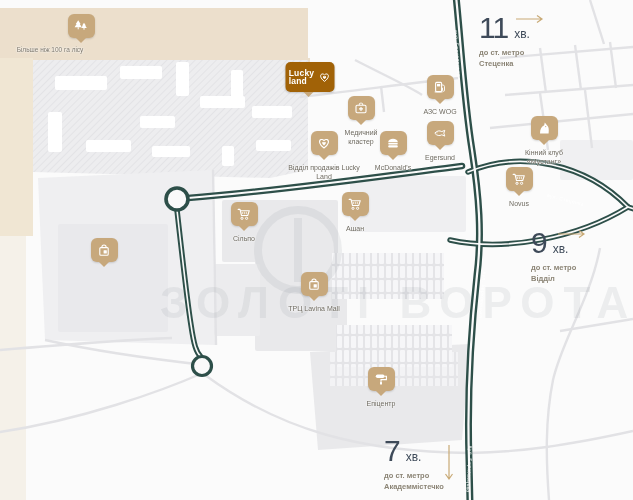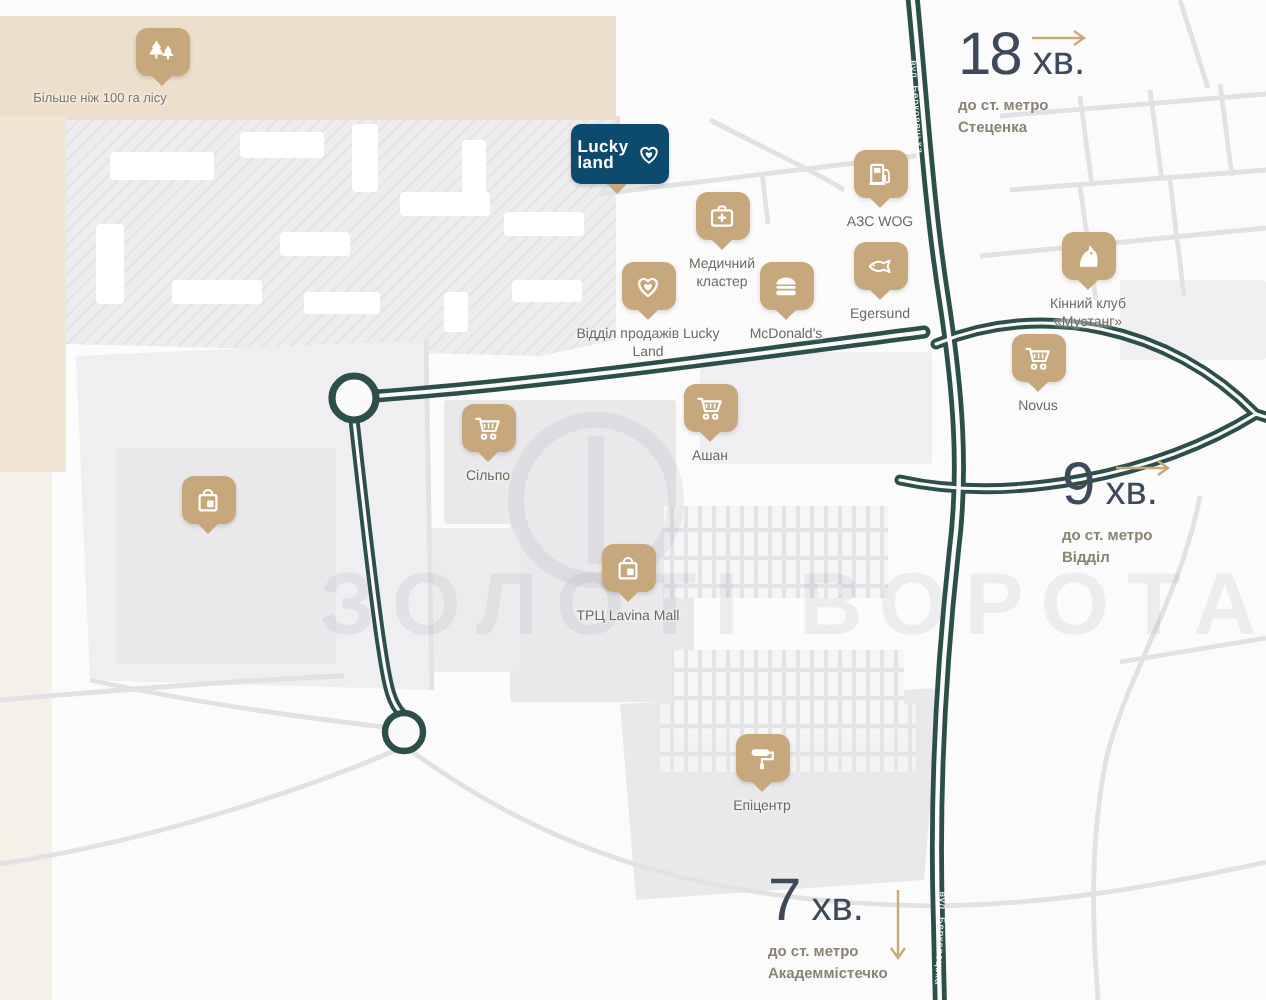--- a/index.html
+++ b/index.html
@@ -12,30 +12,30 @@
          display:flex;align-items:center;justify-content:center;box-shadow:0 1px 2px rgba(0,0,0,.15);}
   .badge::after{content:"";position:absolute;left:50%;bottom:-5px;transform:translateX(-50%);
          border:5px solid transparent;border-top-color:#c7a87c;border-bottom:none;}
   .glyph{width:16px;height:16px;display:block;}
   .mlabel{margin-top:8px;font-size:7px;line-height:1.3;color:#6e6a60;text-align:center;width:78px;
          text-shadow:0 0 2px #fff,0 0 2px #fff;}
   .m-narrow .mlabel{width:54px;}
   .m-med .mlabel{width:48px;}
   .m-forest .mlabel{width:96px;margin-left:-62px;white-space:nowrap;font-size:6.5px;color:#7c766a;}
   
-  .lucky-badge{position:relative;width:49px;height:30px;border-radius:5px;background:#0c4a6e;
+  .lucky-badge{position:relative;width:49px;height:30px;border-radius:5px;background:#a16207;
          display:flex;align-items:center;justify-content:center;gap:3px;box-shadow:0 1px 2px rgba(0,0,0,.18);}
   .lucky-badge::after{content:"";position:absolute;left:46%;bottom:-5px;transform:translateX(-50%);
          border:5px solid transparent;border-top-color:#c7a87c;border-bottom:none;}
   .lucky-text{color:#fff;font-weight:bold;font-size:8.5px;line-height:.95;letter-spacing:.2px;}
   
   .tt{position:absolute;color:#3e4a59;}
   .tt-row{display:flex;align-items:baseline;}
   .tt-num{font-size:30px;line-height:1;font-weight:400;letter-spacing:-1px;}
-  .tt-unit{font-size:20px;margin-left:6px;}
+  .tt-unit{font-size:12px;margin-left:6px;}
   .tt-sub{margin-top:5px;font-size:7.5px;line-height:1.4;color:#8b8475;font-weight:bold;}
   .tt-arrow{position:absolute;}
   
   .roadlabel{position:absolute;font-size:5px;color:#fff;letter-spacing:.4px;white-space:nowrap;
          transform-origin:left top;}
   
   .wm-text{position:absolute;left:160px;top:278px;font-size:44px;font-weight:bold;letter-spacing:9px;
          color:rgba(108,118,130,.10);white-space:nowrap;}
   .wm-logo{position:absolute;left:252px;top:204px;}
 </style>
@@ -323,21 +323,21 @@
         </svg>
       </div>
     <div class="mlabel"></div>
   </div>
 
   <div class="tt" style="left:479px;top:13px;width:110px;">
     <svg class="tt-arrow" style="left:36px;top:1px;" width="30" height="10">
       <path d="M1 5 H26 M22 1.5 L27 5 L22 8.5" stroke="#c9aa76" stroke-width="1.2" fill="none"></path>
     </svg>
     <div class="tt-row">
-      <span class="tt-num">18</span>
+      <span class="tt-num">11</span>
       <span class="tt-unit">хв.</span>
     </div>
     <div class="tt-sub">
       <div>до ст. метро</div>
       <div>Стеценка</div>
     </div>
   </div>
 
   <div class="tt" style="left:531px;top:228px;width:100px;">
     <svg class="tt-arrow" style="left:26px;top:1px;" width="30" height="10">

